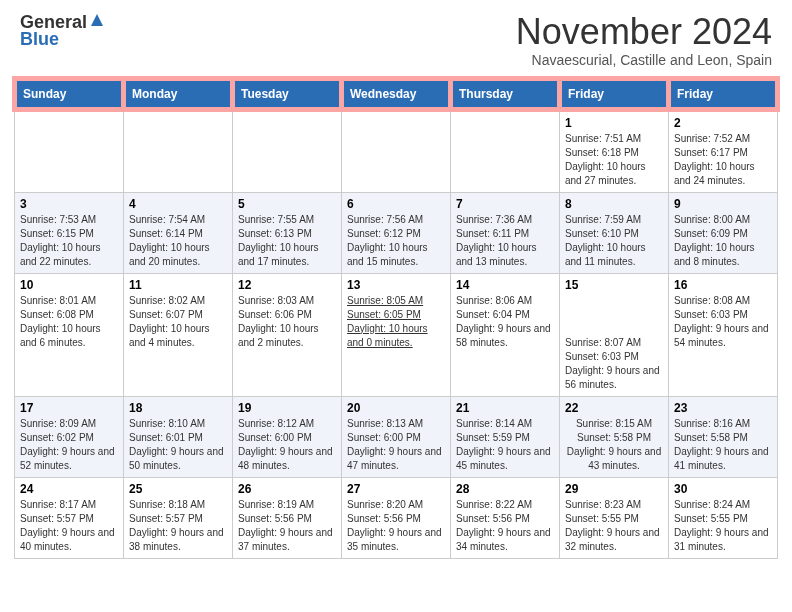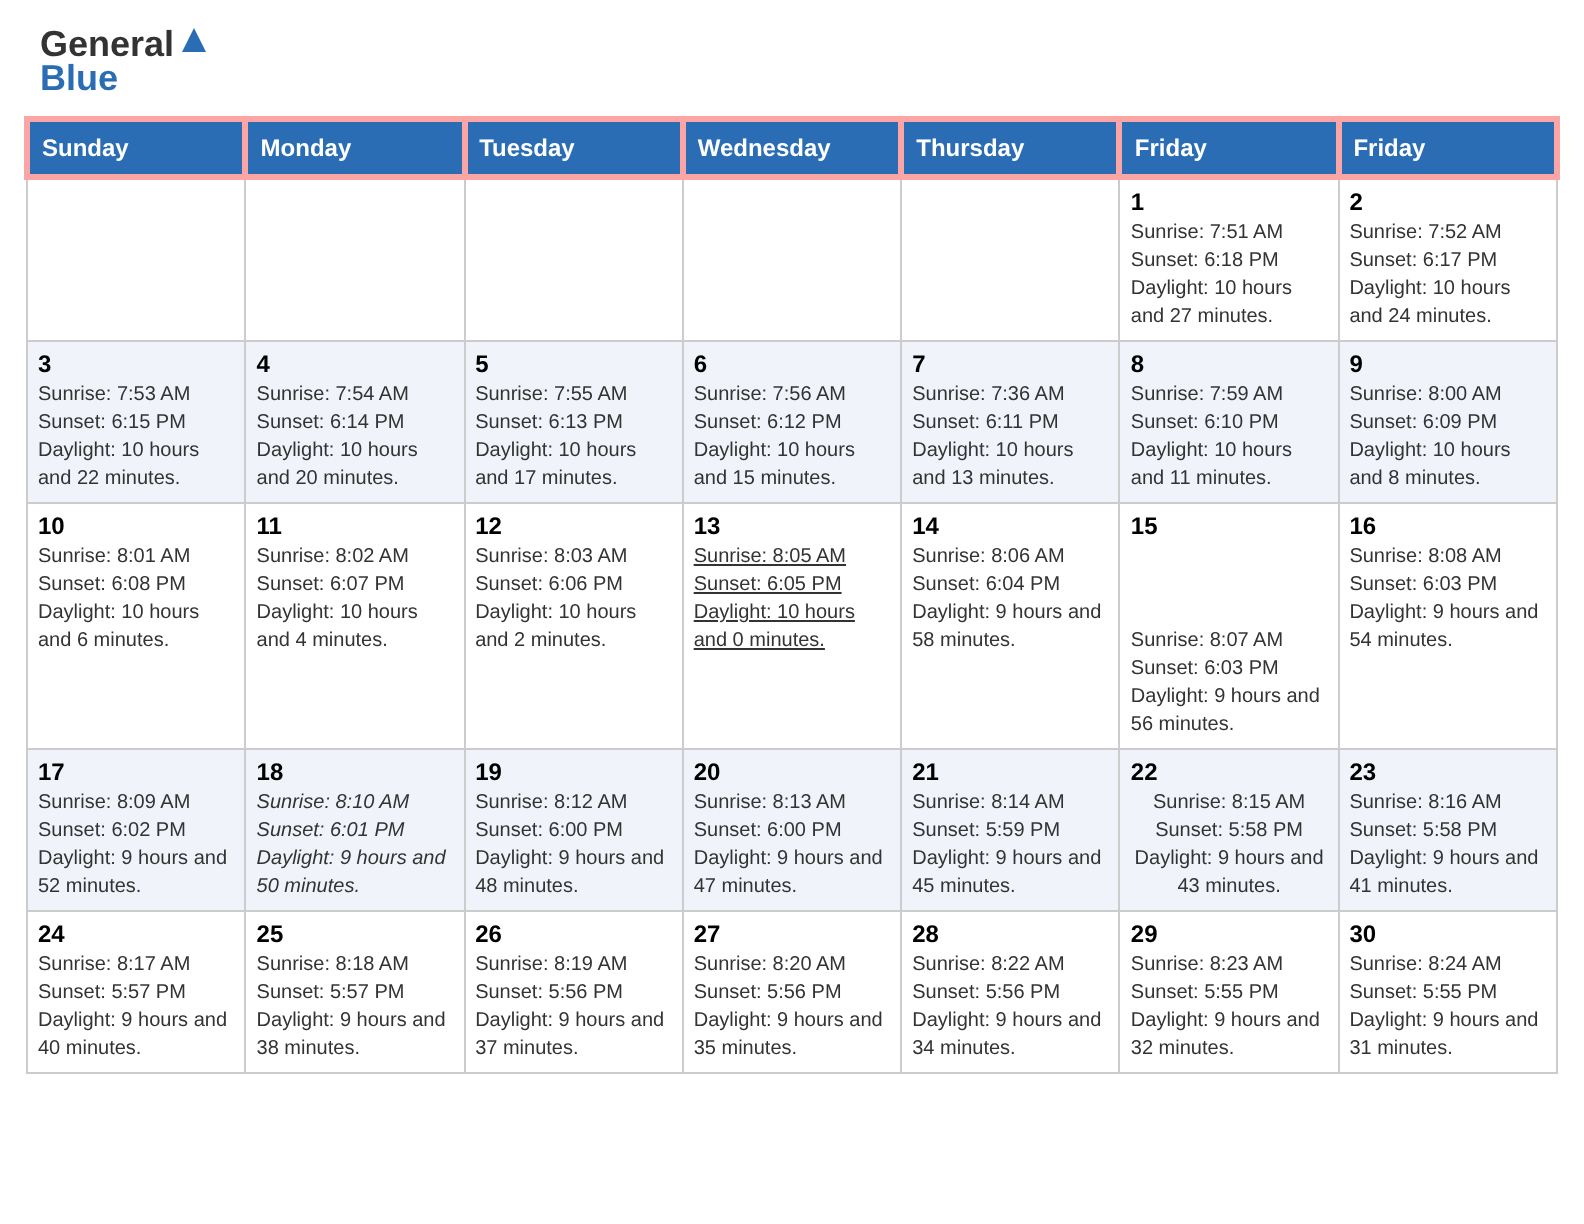--- a/index.html
+++ b/index.html
@@ -45,21 +45,21 @@
       border-collapse: collapse;
       font-size: 11px;
     }
     thead tr th {
       background-color: #2a6db5;
       color: #fff;
       text-align: left;
       padding: 6px 6px;
       font-size: 12px;
       font-weight: bold;
-      border: 3px solid #fca5a5;
+      border: 5px solid #fca5a5;
     }
     tbody tr td {
       border: 1px solid #ccc;
       vertical-align: top;
       padding: 4px 5px;
       width: 14.28%;
       min-height: 70px;
     }
     tbody tr:nth-child(even) td {
       background-color: #f0f4fa;
@@ -91,20 +91,22 @@
       <span style="font-size:18px;font-weight:bold;color:#333;">General</span>
       <span style="display:inline-block;margin-left:2px;margin-right:1px;">
         <svg width="16" height="16" viewBox="0 0 16 16">
             <polygon points="8,2 14,14 2,14" fill="#2a6db5"></polygon>
           </svg>
       </span>
     </div>
     <span style="font-size:18px;font-weight:bold;color:#2a6db5;margin-top:-4px;">Blue</span>
   </div>
   <div class="title-block">
+    <div class="month-title">November 2024</div>
+    <div class="subtitle">Navaescurial, Castille and Leon, Spain</div>
   </div>
 </div>
 
 <div class="calendar-wrapper">
   <table>
     <thead>
       <tr>
         <th>Sunday</th>
         <th>Monday</th>
         <th>Tuesday</th>
@@ -224,21 +226,21 @@
         </tr>
         <tr>
           <td>
             <span class="day-number">17</span>
             <div class="day-info" style="white-space: pre-line;">Sunrise: 8:09 AM
 Sunset: 6:02 PM
 Daylight: 9 hours and 52 minutes.</div>
           </td>
           <td>
             <span class="day-number">18</span>
-            <div class="day-info" style="white-space: pre-line; font-style: italic;">Sunrise: 8:10 AM
+            <div class="day-info" style="white-space: pre-line;">Sunrise: 8:10 AM
 Sunset: 6:01 PM
 Daylight: 9 hours and 50 minutes.</div>
           </td>
           <td>
             <span class="day-number">19</span>
             <div class="day-info" style="white-space: pre-line;">Sunrise: 8:12 AM
 Sunset: 6:00 PM
 Daylight: 9 hours and 48 minutes.</div>
           </td>
           <td>

